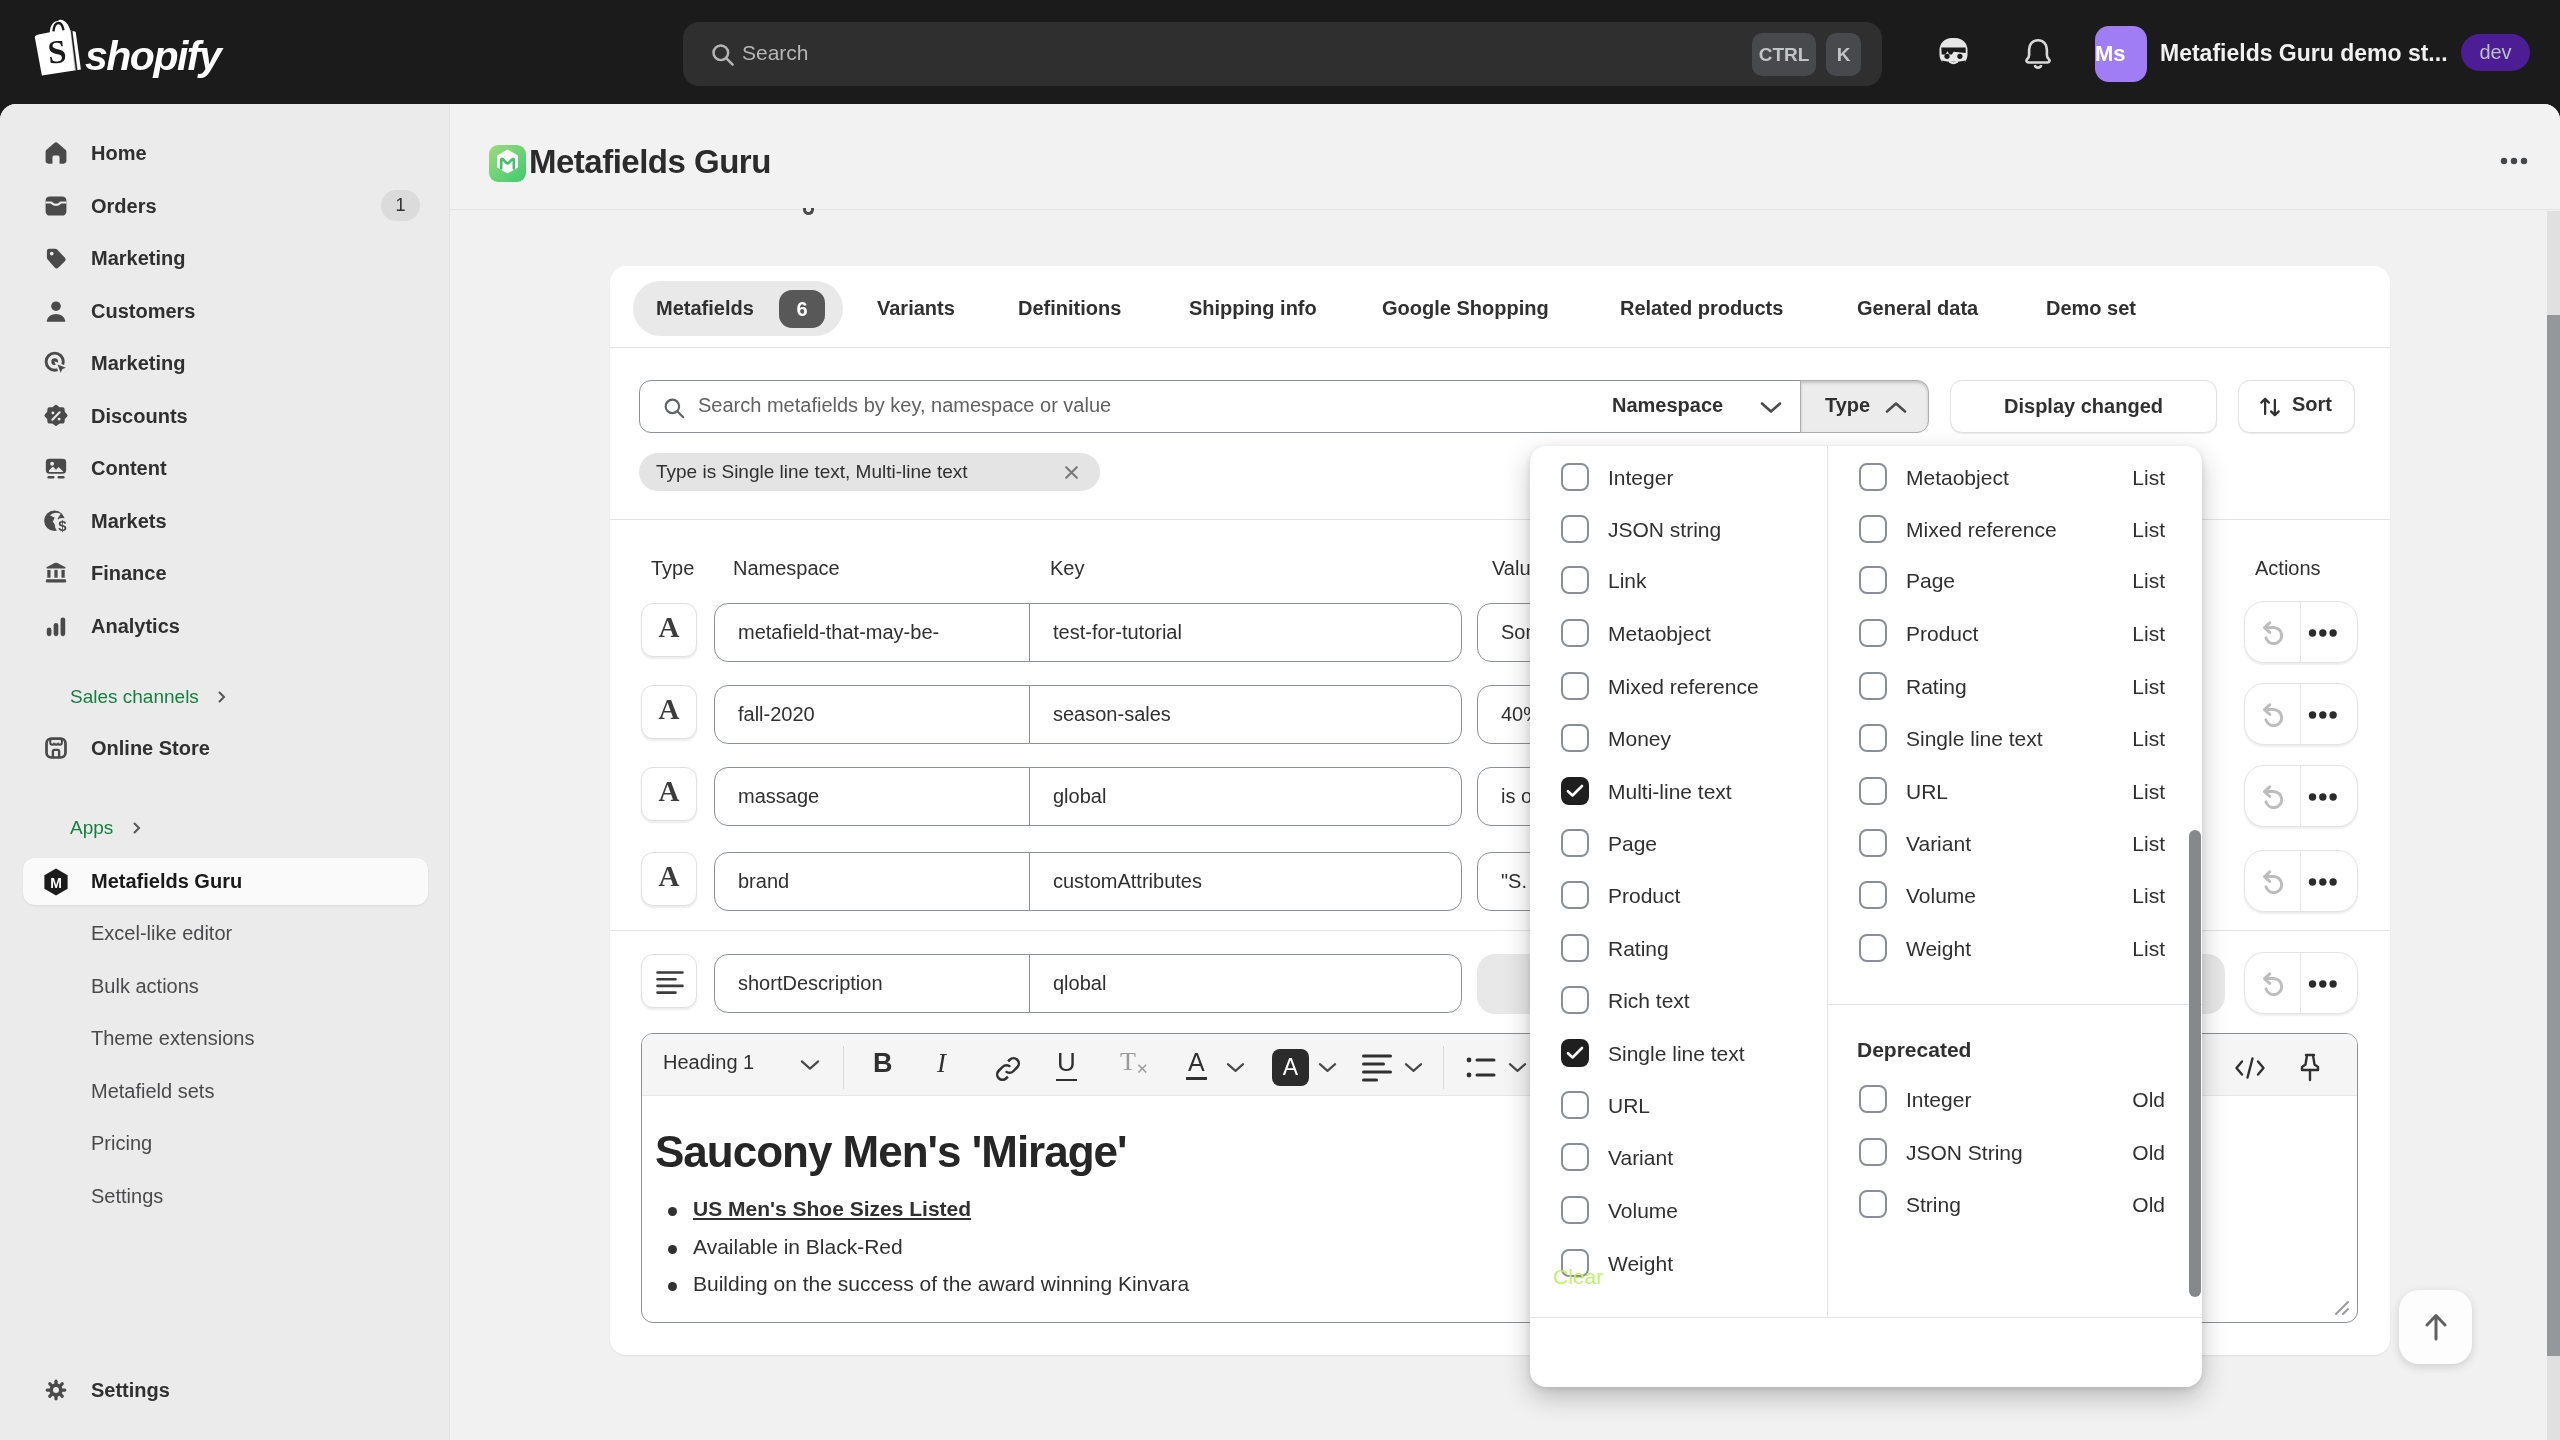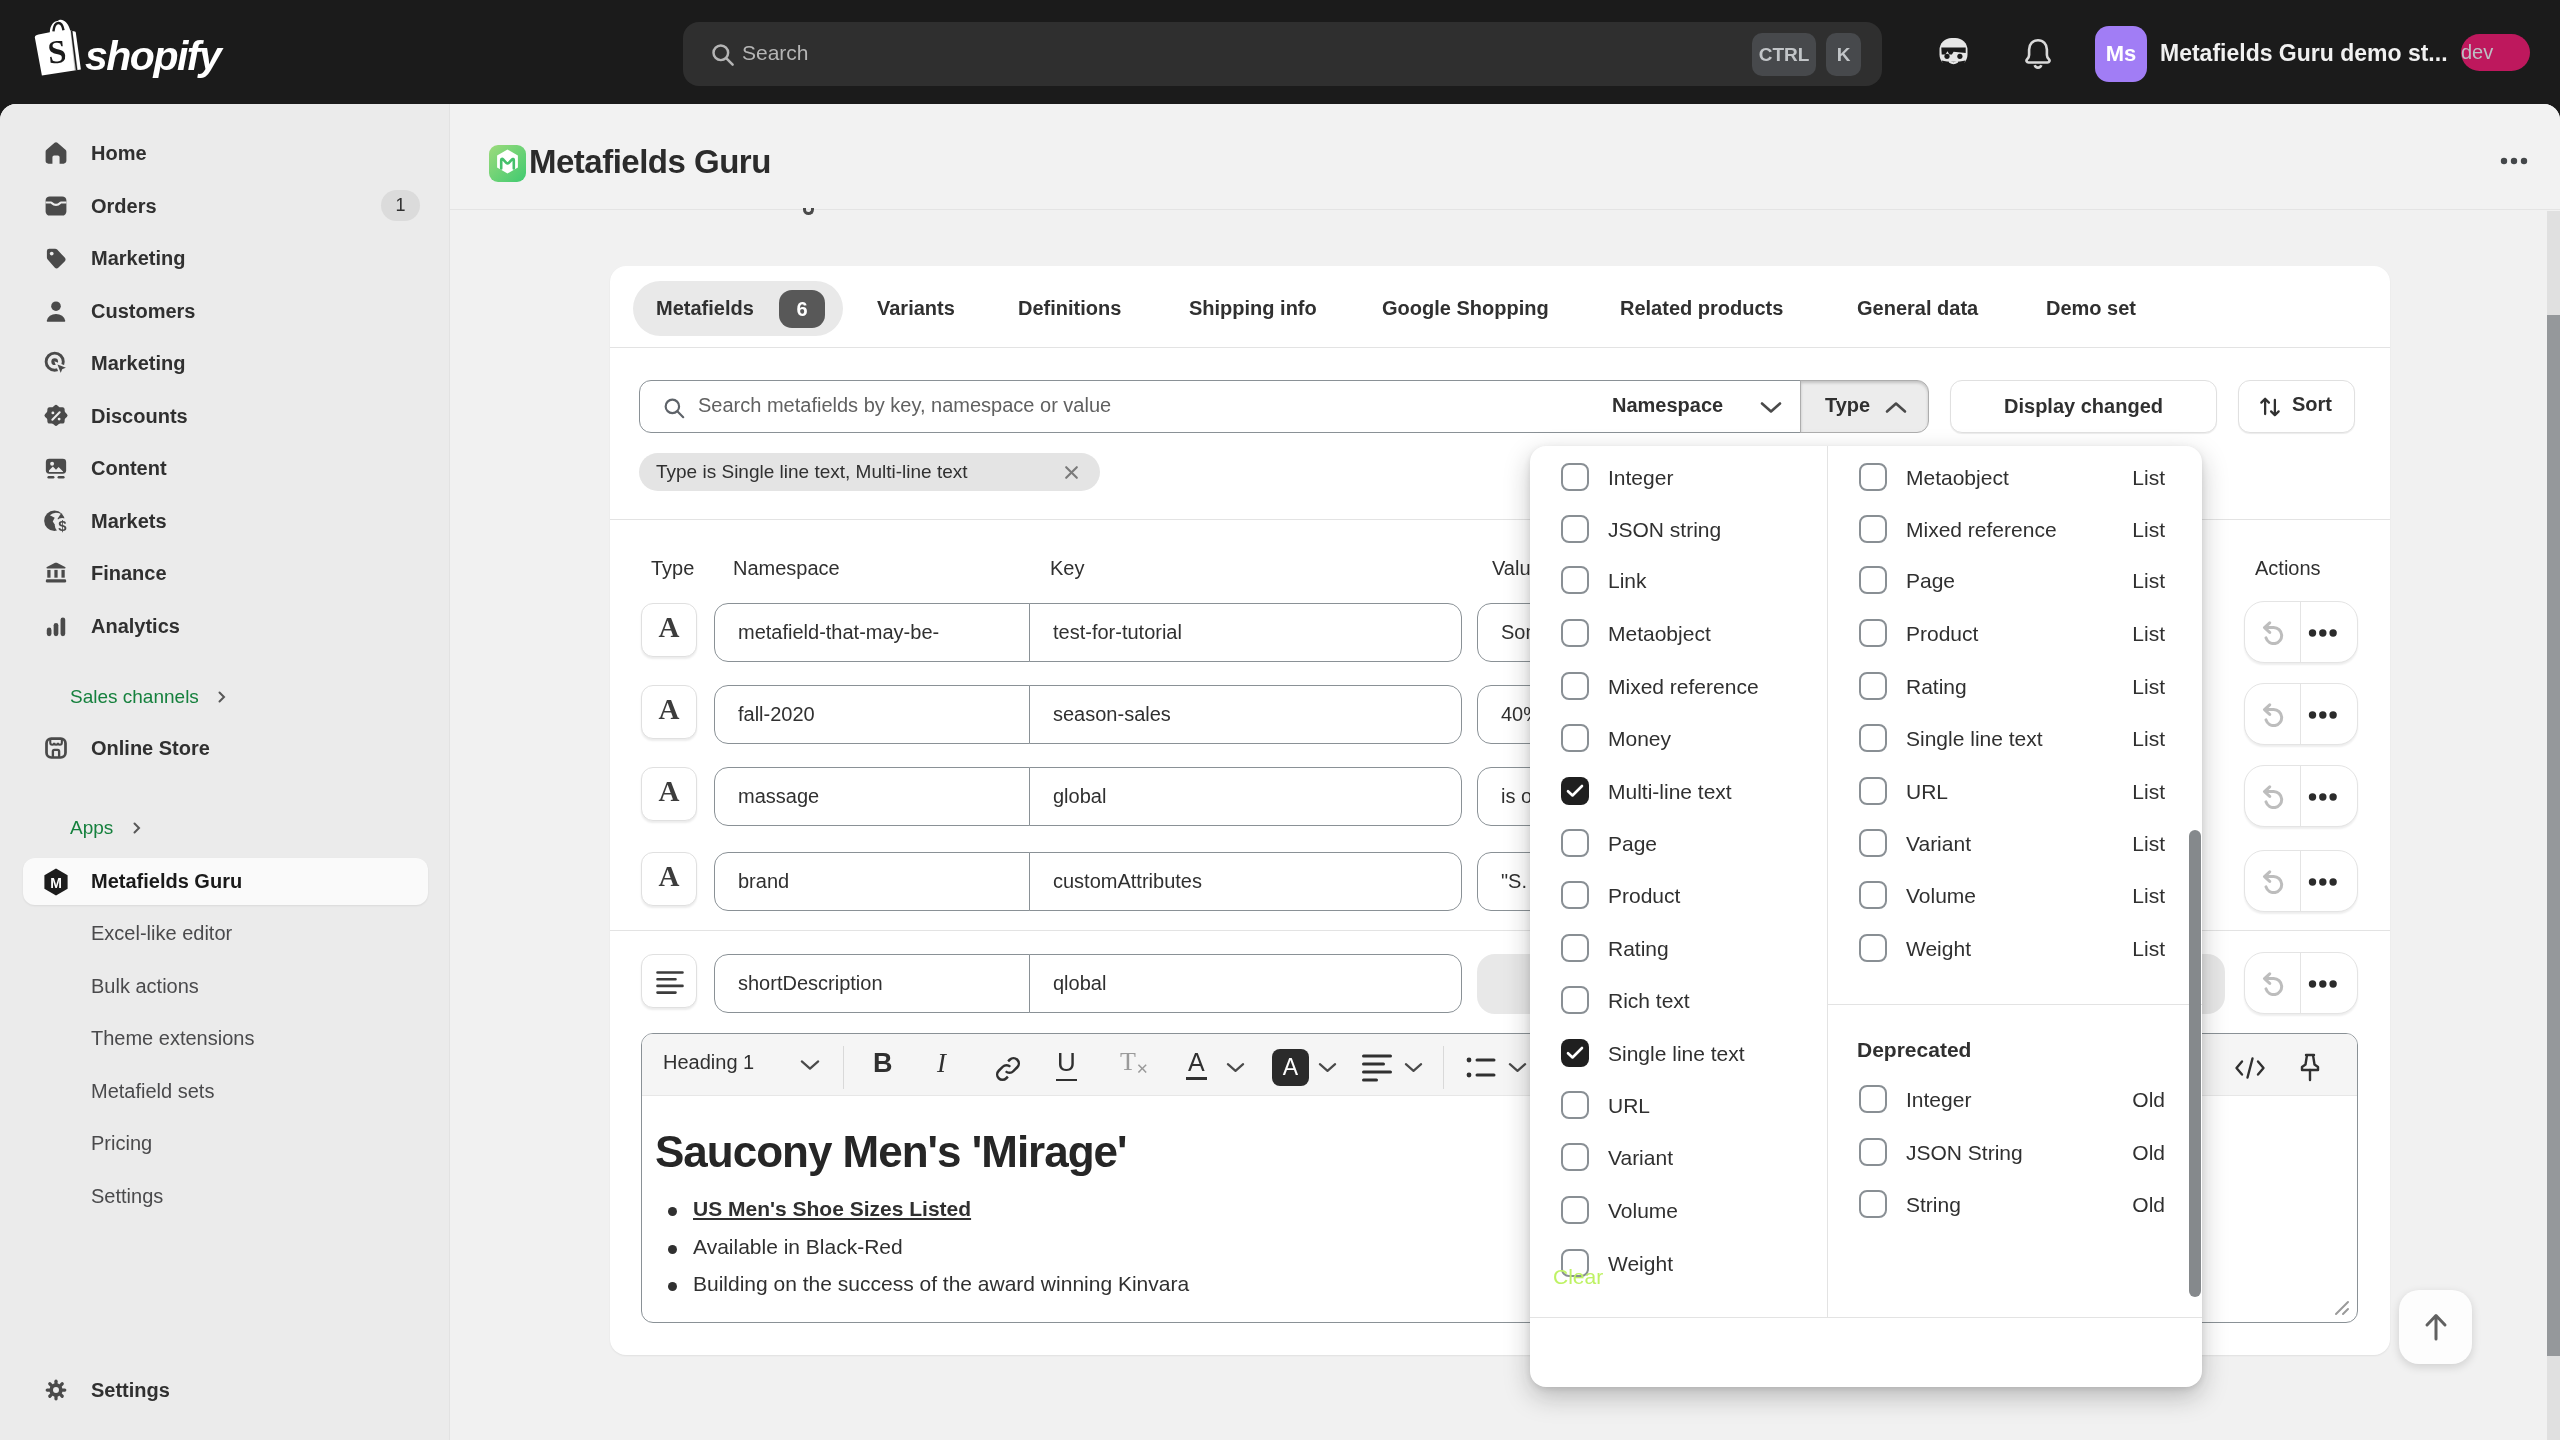--- a/index.html
+++ b/index.html
@@ -6,23 +6,23 @@
 html,body { width:2560px; height:1440px; }
 body { position:relative; background:#1a1a1a; font-family:"Liberation Sans",sans-serif; overflow:hidden; color:#303030; }
 .abs { position:absolute; }
 svg { display:block; }
 
 
 #topbar { position:absolute; left:0; top:0; width:2560px; height:104px; background:#1b1b1b; }
 #search { position:absolute; left:683px; top:22px; width:1199px; height:64px; background:#2f2f2f; border-radius:16px; }
 #search .ph { position:absolute; left:59px; top:19px; font-size:21px; color:#b5b5b5; }
 .kbd { position:absolute; top:11px; height:43px; background:#47494c; border-radius:10px; color:#c2c5c8; font-size:19px; font-weight:bold; line-height:43px; text-align:center; }
-#avatar { position:absolute; left:2095px; top:26px; width:52px; height:56px; background:#a17df5; border-radius:14px; color:#fff; font-weight:bold; font-size:22px; text-align:center; line-height:56px; }
+#avatar { position:absolute; left:2095px; top:26px; width:52px; height:56px; background:#a17df5; border-radius:14px; color:#fff; font-weight:bold; font-size:22px; text-align:left; line-height:56px; }
 #storename { position:absolute; left:2160px; top:40px; font-size:23px; font-weight:bold; color:#f1f1f1; }
-#devbadge { position:absolute; left:2461px; top:34px; width:69px; height:37px; background:#be185d; border-radius:19px; color:#bcc0c4; font-size:20px; line-height:37px; }
+#devbadge { position:absolute; left:2461px; top:34px; width:69px; height:37px; background:#4c1d95; border-radius:19px; color:#bcc0c4; font-size:20px; text-align:center; line-height:37px; }
 
 
 #frame { position:absolute; left:0; top:104px; width:2560px; height:1336px; background:#f1f1f1; border-radius:16px 16px 0 0; }
 #sidebar { position:absolute; left:0; top:104px; width:450px; height:1336px; background:#ebebeb; border-radius:16px 0 0 0; border-right:1px solid #e2e2e2; }
 #appheader { position:absolute; left:450px; top:104px; width:2110px; height:106px; background:#f2f2f2; border-radius:0 16px 0 0; border-bottom:1px solid #e4e4e4; }
 
 
 .nav { position:absolute; left:23px; width:405px; height:48px; }
 .nav .ic { position:absolute; left:20px; top:11px; width:26px; height:26px; }
 .nav .tx { position:absolute; left:68px; top:11px; font-size:20px; font-weight:bold; color:#303030; line-height:26px; }

